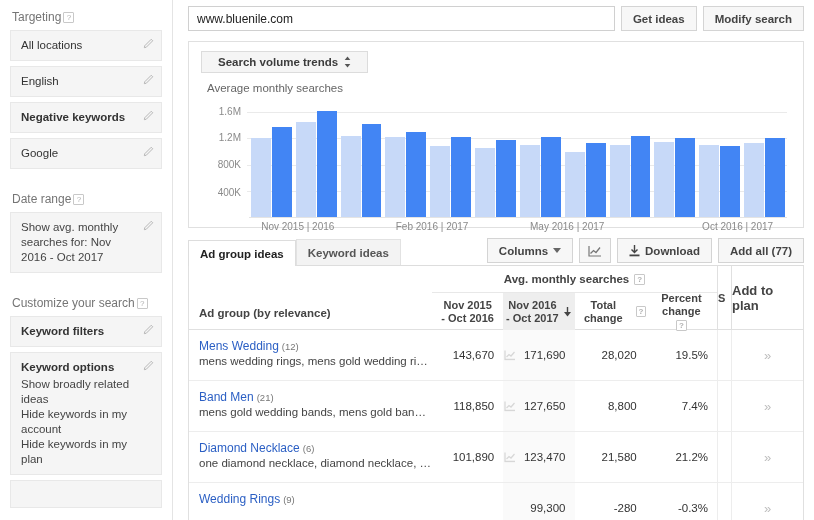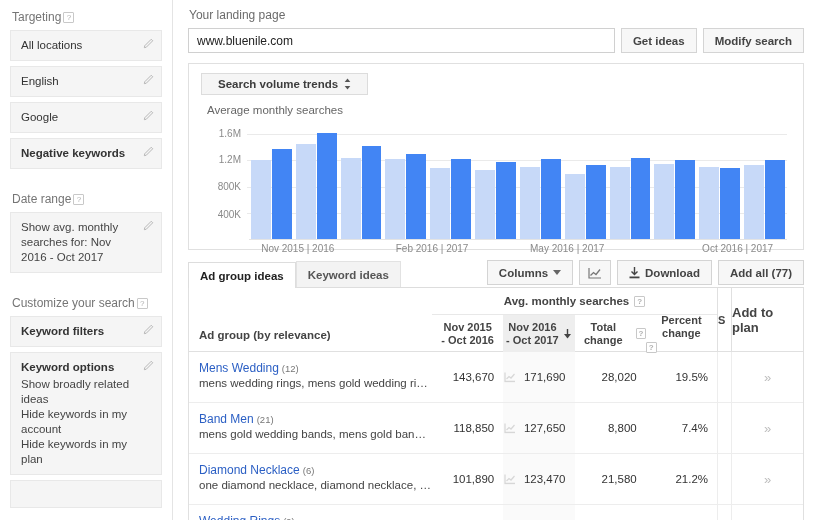--- a/index.html
+++ b/index.html
@@ -179,28 +179,28 @@
     <svg class="pencil" viewBox="0 0 16 16">
         <path d="M12.3 1.7l2 2-8.6 8.6-2.6.6.6-2.6z" fill="none" stroke="#777" stroke-width="1.2"></path>
       </svg>
   </div>
   <div class="side-card">
     <span>English</span>
     <svg class="pencil" viewBox="0 0 16 16">
         <path d="M12.3 1.7l2 2-8.6 8.6-2.6.6.6-2.6z" fill="none" stroke="#777" stroke-width="1.2"></path>
       </svg>
   </div>
+  <div class="side-card bold">
+    <span>Negative keywords</span>
+    <svg class="pencil" viewBox="0 0 16 16">
+        <path d="M12.3 1.7l2 2-8.6 8.6-2.6.6.6-2.6z" fill="none" stroke="#777" stroke-width="1.2"></path>
+      </svg>
+  </div>
   <div class="side-card">
     <span>Google</span>
-    <svg class="pencil" viewBox="0 0 16 16">
-        <path d="M12.3 1.7l2 2-8.6 8.6-2.6.6.6-2.6z" fill="none" stroke="#777" stroke-width="1.2"></path>
-      </svg>
-  </div>
-  <div class="side-card bold">
-    <span>Negative keywords</span>
     <svg class="pencil" viewBox="0 0 16 16">
         <path d="M12.3 1.7l2 2-8.6 8.6-2.6.6.6-2.6z" fill="none" stroke="#777" stroke-width="1.2"></path>
       </svg>
   </div>
 
   <div class="side-gap"></div>
 
   <div class="side-section-title">
     <span>Date range</span>
     <span class="help">?</span>
@@ -238,21 +238,20 @@
   </div>
 
   <div class="side-card bold">
     
     
   </div>
 </div>
 
 <div id="main">
 
-  <div class="main-label">Your landing page</div>
 
   <div class="url-row">
     <input id="url-input" type="text" value="www.bluenile.com" style="">
     <button class="btn">Get ideas</button>
     <button class="btn">Modify search</button>
   </div>
 
   <div id="chart-panel">
     <div class="sel-btn">
       <span>Search volume trends</span>
@@ -385,21 +384,21 @@
             <svg width="9" height="10" viewBox="0 0 9 10">
               <path d="M4.5 9.5L1 5h7z" fill="#444"></path>
                 <rect x="3.8" y="0" width="1.4" height="5" fill="#444"></rect>
             </svg>
           </div>
           <div class="mcell">
             <span>Total change</span>
             <span class="help">?</span>
           </div>
           <div class="mcell">
-            <div style="display:flex;flex-direction:column;align-items:flex-start;gap:2px">
+            <div style="display:flex;flex-direction:column;align-items:center;gap:2px">
               <span>Percent change</span>
               <span class="help">?</span>
             </div>
           </div>
         </div>
       </div>
 
       <div class="th-bid">S</div>
       <div class="th-plan">Add to plan</div>
     </div>

